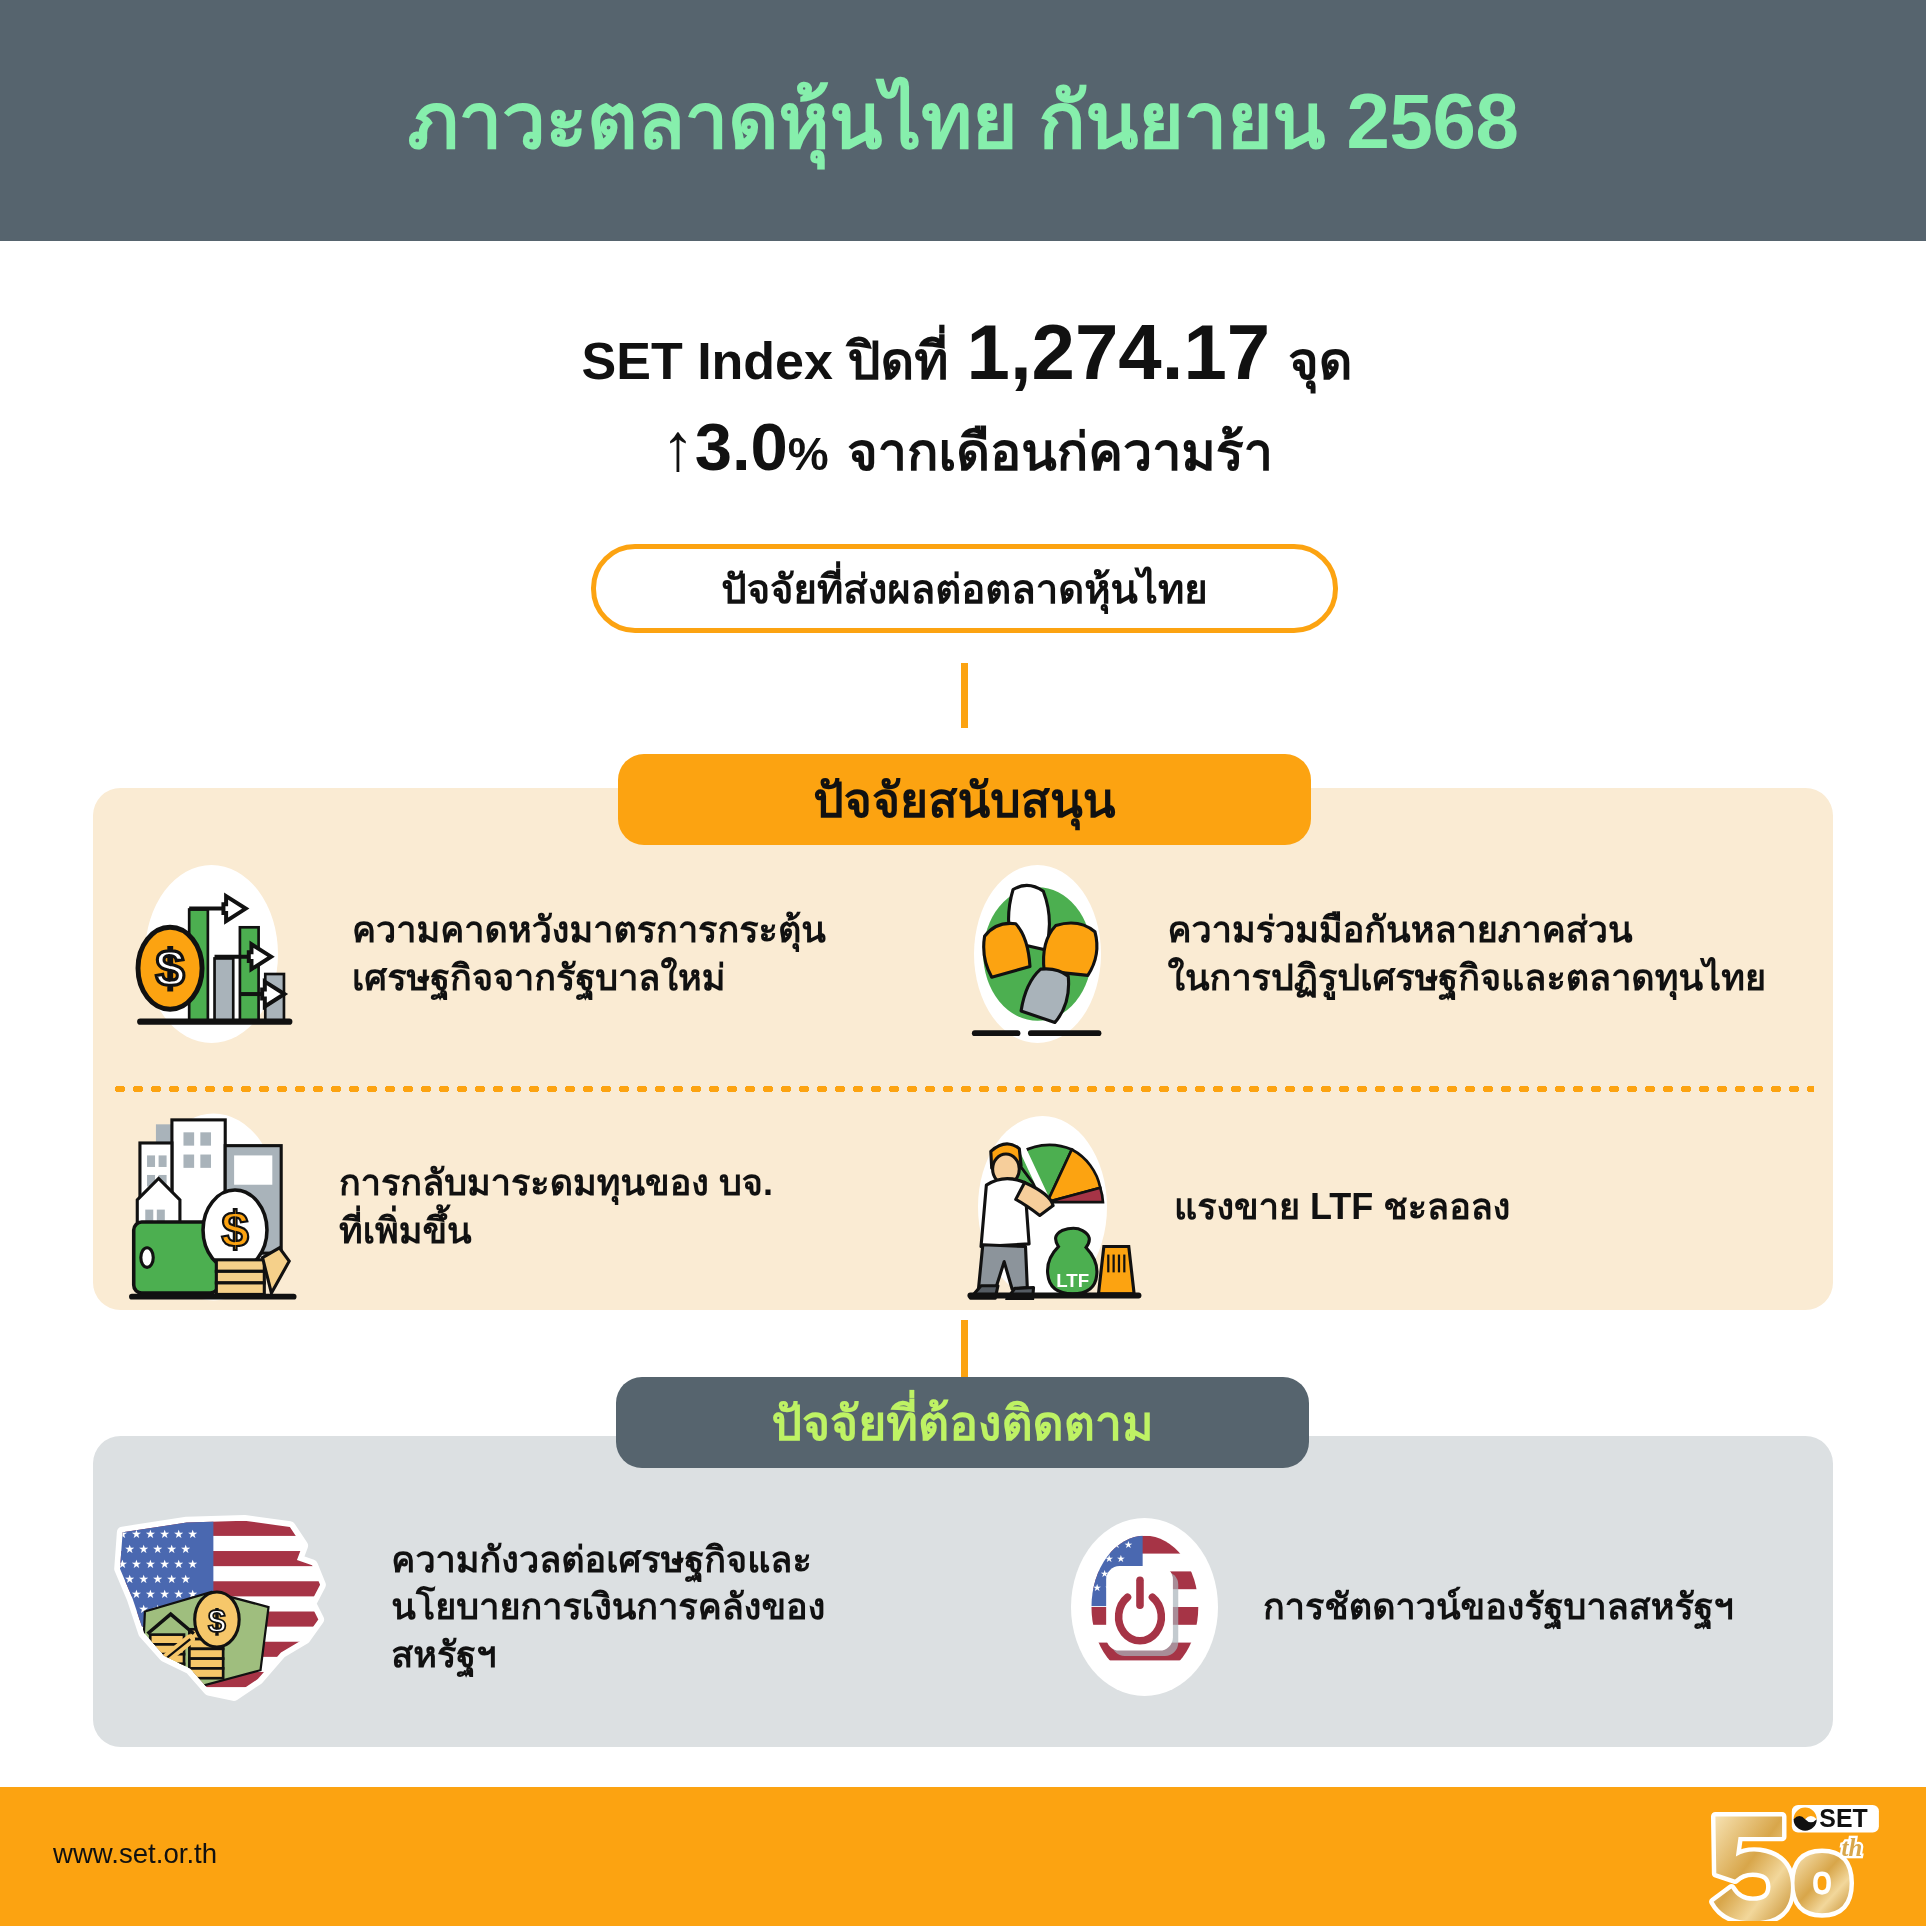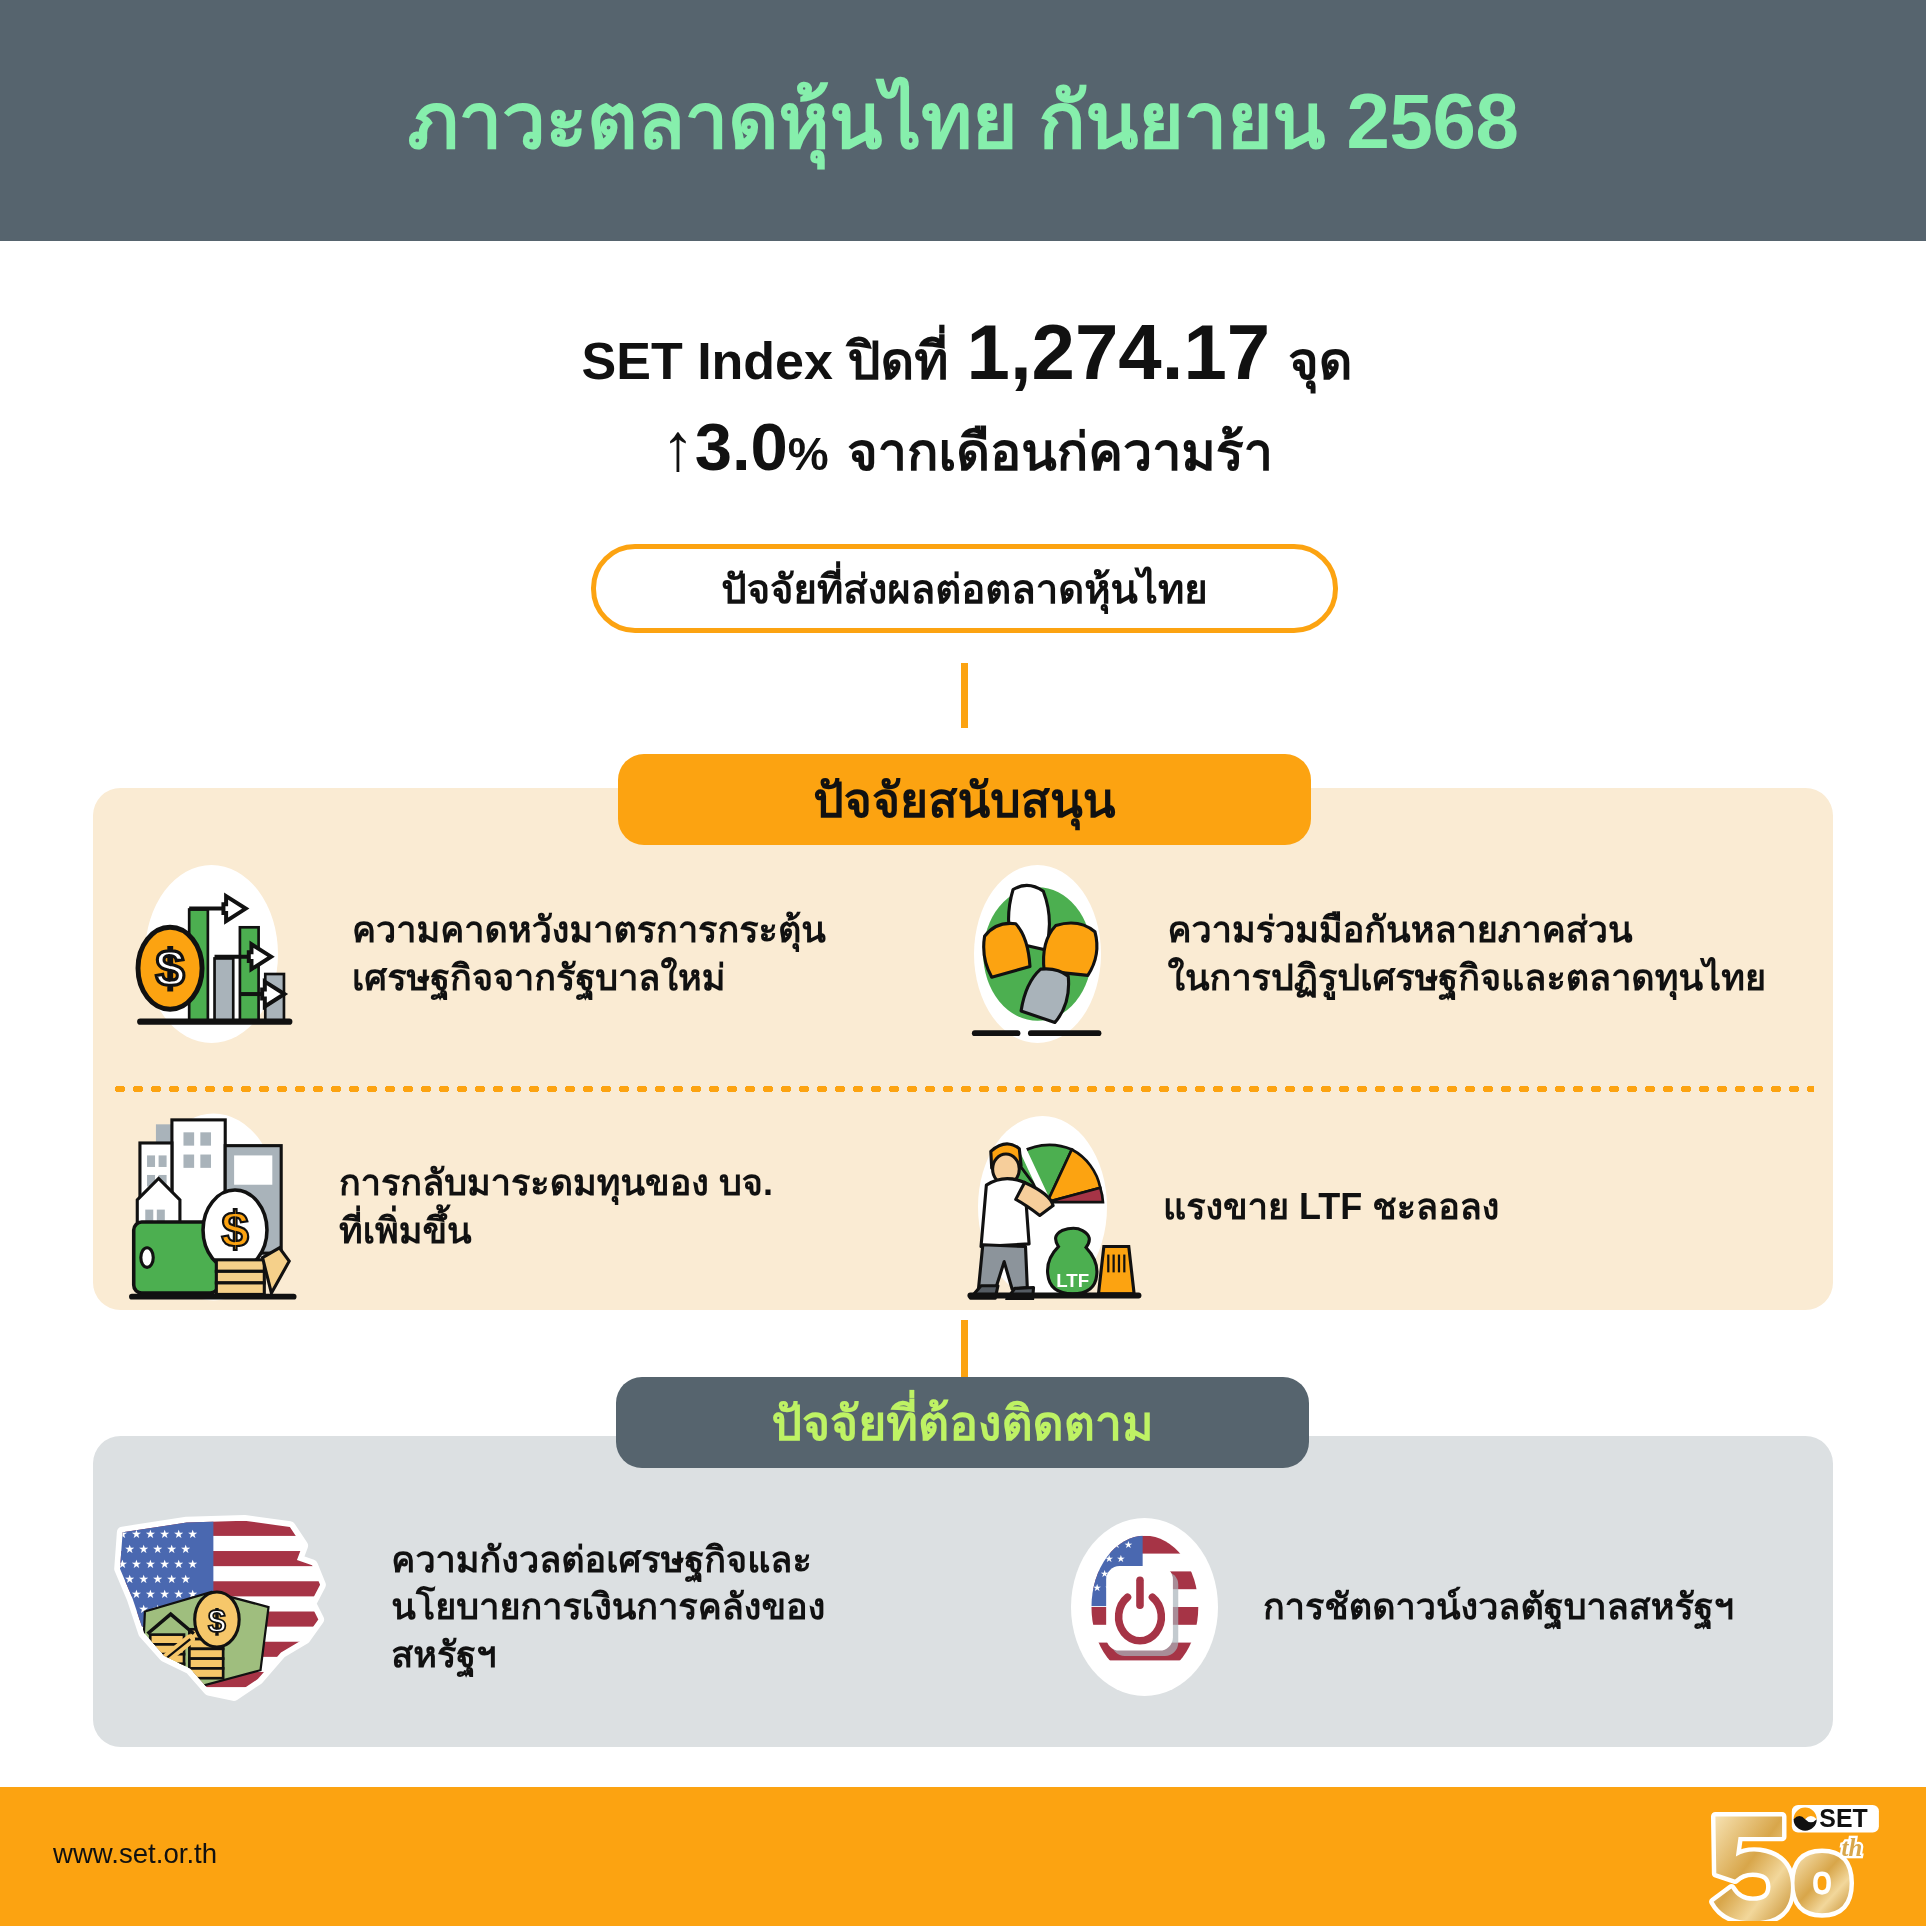--- a/index.html
+++ b/index.html
@@ -236,21 +236,21 @@
       <path d="M312 300 h56 l12 106 h-80z" fill="#FCA311" stroke="#111" stroke-width="7"></path>
       <g stroke="#111" stroke-width="5">
           <path d="M322 318 v40"></path>
           <path d="M334 318 v40"></path>
           <path d="M346 318 v40"></path>
           <path d="M358 318 v40"></path>
         </g>
       <line x1="12" y1="410" x2="390" y2="410" stroke="#111" stroke-width="13" stroke-linecap="round"></line>
     </svg>
   </div>
-  <div class="txt" style="margin-left:20px;">
+  <div class="txt" style="margin-left:31px;">
     <div>แรงขาย LTF ชะลอลง</div>
   </div>
 </div>
 
 <div class="conn conn-2"></div>
 
 <div class="panel-watch"></div>
 <div class="badge-watch">
   <span>ปัจจัยที่ต้องติดตาม</span>
 </div>
@@ -341,21 +341,21 @@
       </g>
       <rect x="100" y="120" width="150" height="190" rx="30" fill="#A9B3BA" opacity="0.7"></rect>
       <rect x="88" y="108" width="150" height="190" rx="30" fill="#ffffff"></rect>
       <g stroke="#A63446" stroke-width="17" fill="none" stroke-linecap="round">
         <path d="M136 178 a48 54 0 1 0 56 0"></path>
         <path d="M164 140 v56"></path>
       </g>
     </svg>
   </div>
   <div class="txt" style="margin-left:18px;">
-    <div>การชัตดาวน์งวลตัฐบาลสหรัฐฯ</div>
+    <div>การชัตดาวน์ของรัฐบาลสหรัฐฯ</div>
   </div>
 </div>
 
 <div class="footer"></div>
 <div class="footer-url">www.set.or.th</div>
 <div class="logo50">
   <svg width="231" height="118" viewBox="0 0 520 265">
     <defs>
       <linearGradient id="gold" x1="0" y1="0" x2="1" y2="1">
         <stop offset="0%" stop-color="#F7E3B4"></stop>

